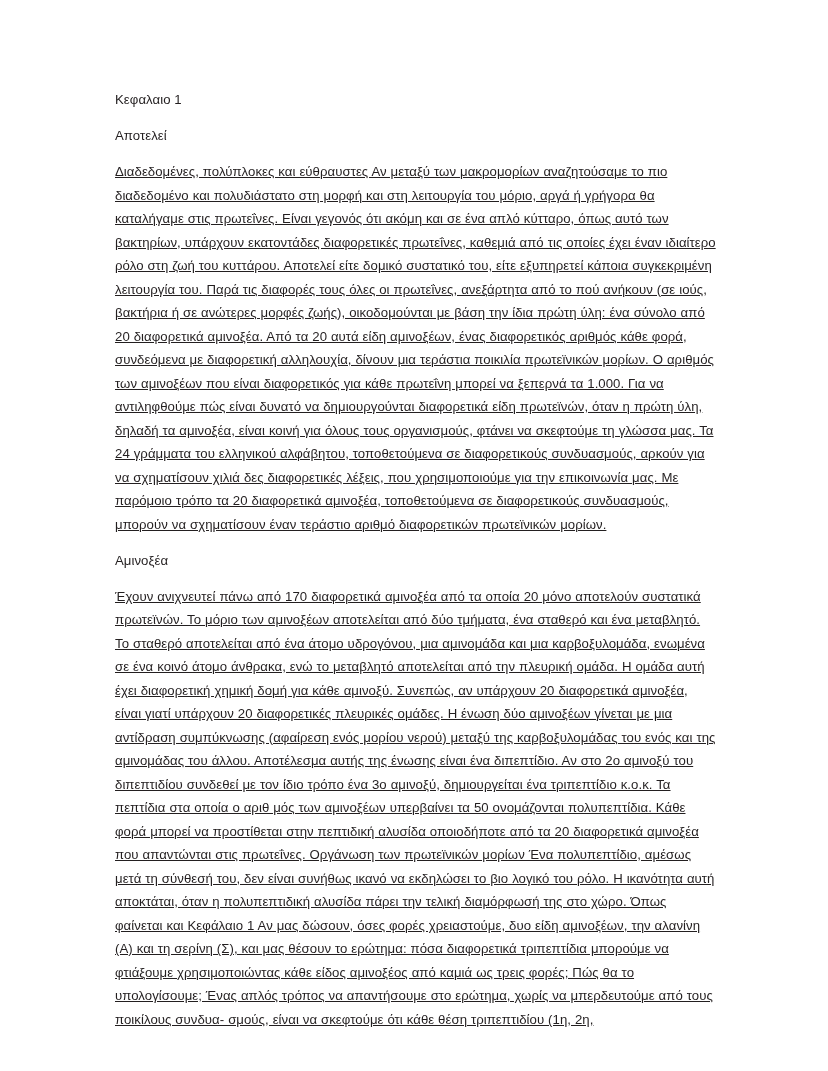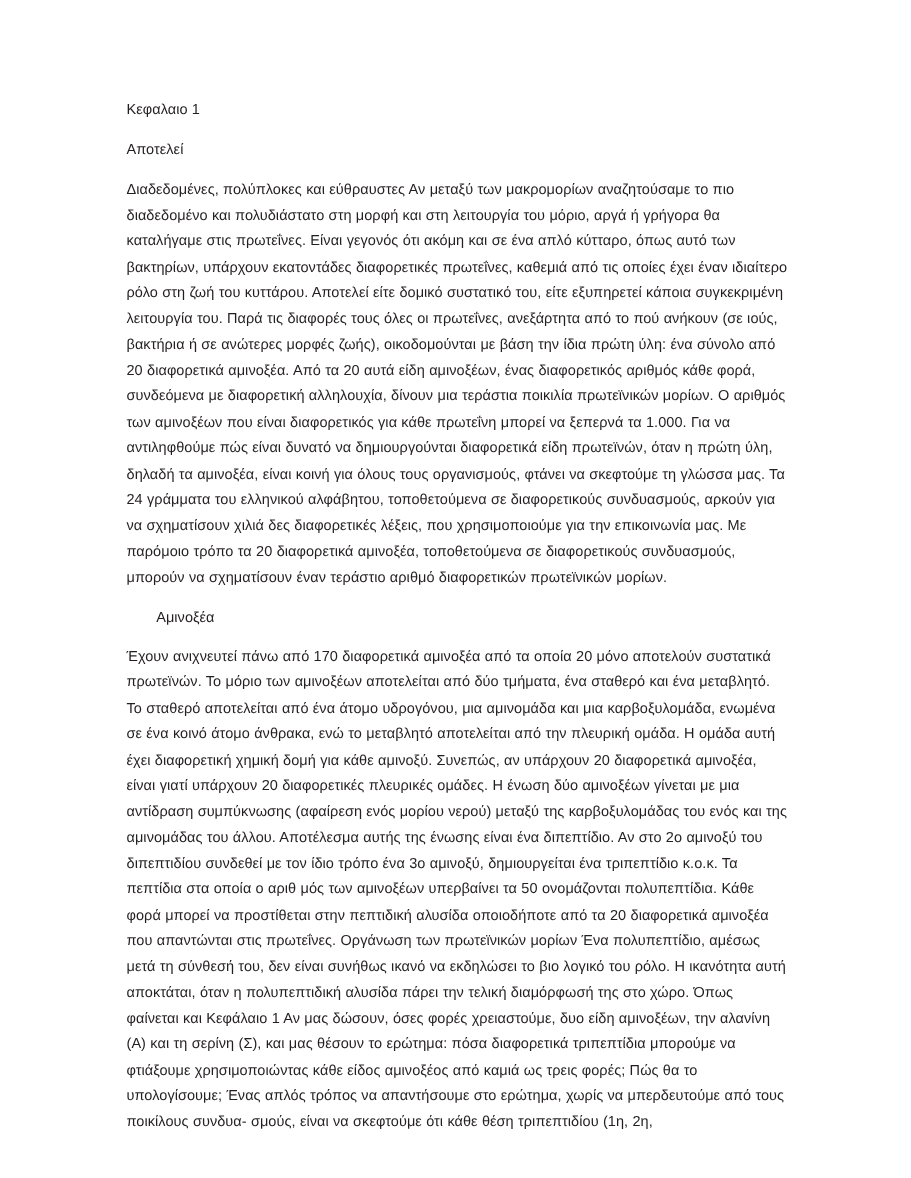--- a/index.html
+++ b/index.html
@@ -39,29 +39,29 @@
   }
 
   .para {
     font-size: 13.2px;
     line-height: 23.5px;
     color: #231f20;
     margin: 0 0 12.5px 0;
     text-align: left;
     letter-spacing: 0.05px;
     word-spacing: 0.2px;
+    text-decoration: underline;
   }
 
   .para:last-child {
     margin-bottom: 0;
   }
 
   .gap-before-heading {
     margin-top: 10px;
-    margin-left: 27px;
   }
 </style>
 </head>
 <body>
 
 <div class="page">
   <div class="doc-body">
 
     <p class="heading">Κεφαλαιο 1</p>
 

